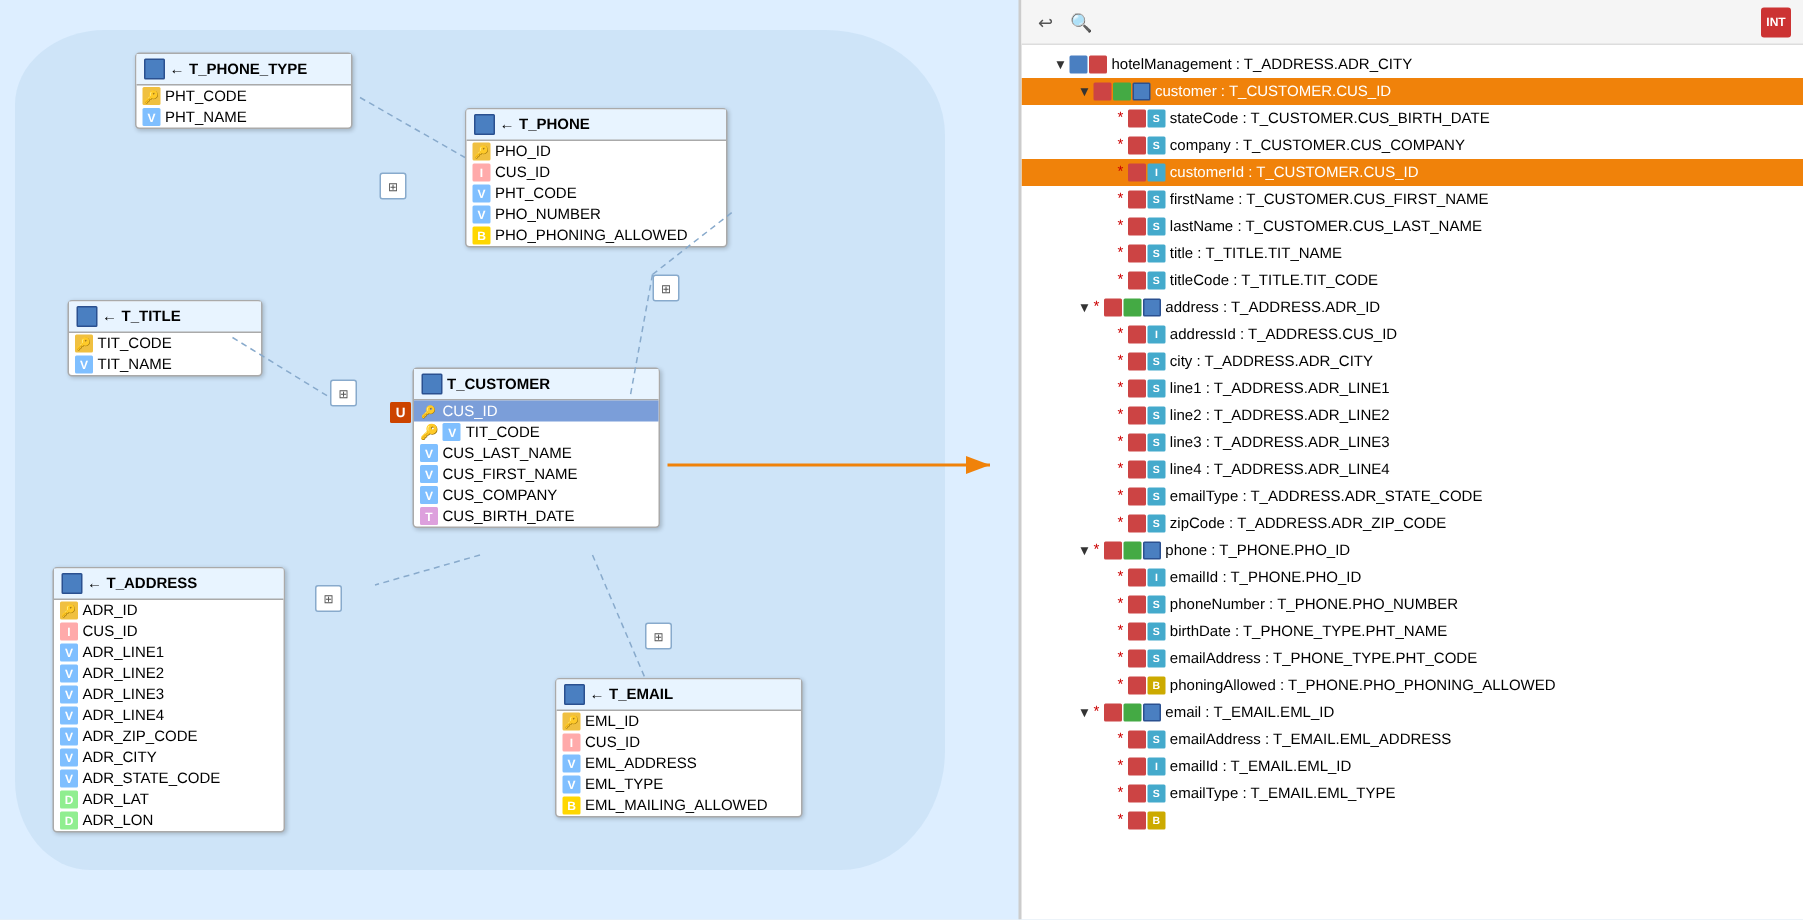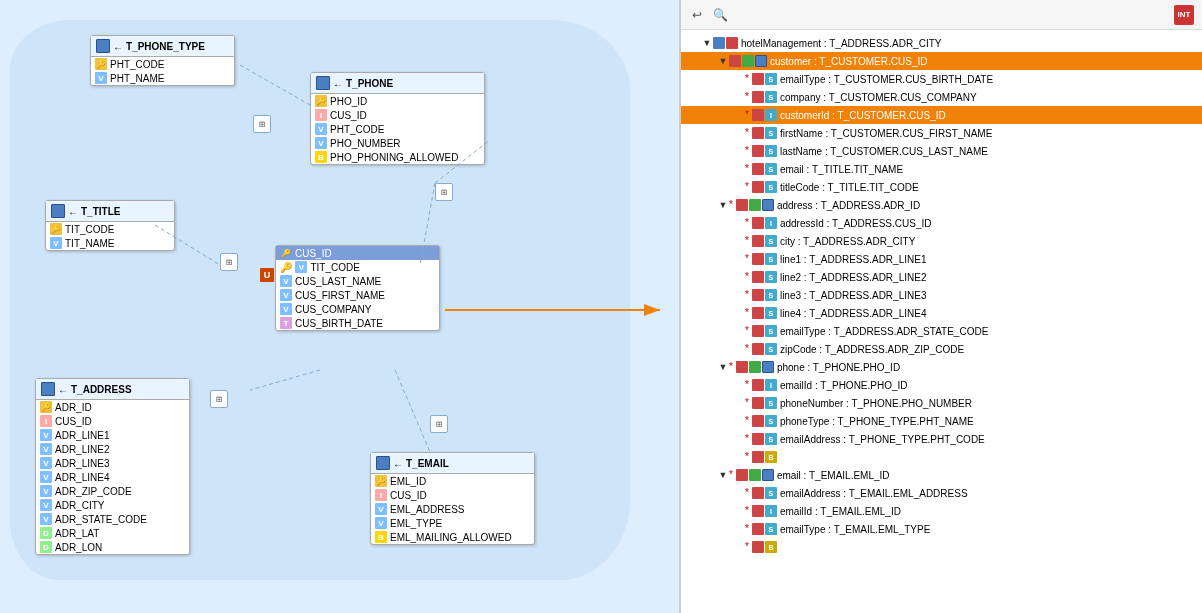--- a/index.html
+++ b/index.html
@@ -260,20 +260,24 @@
       <span class="col-icon pk">🔑</span>
       <span>TIT_CODE</span>
     </div>
     <div class="db-table-row">
       <span class="col-icon v">V</span>
       <span>TIT_NAME</span>
     </div>
   </div>
 
   <div class="db-table" style="left:275px;top:245px;min-width:165px;">
+    <div class="db-table-header">
+      <div class="table-icon"></div>
+      <span>T_CUSTOMER</span>
+    </div>
     <div class="db-table-row highlight">
       <span class="col-icon" style="background:#7b9ed9;color:white;">🔑</span>
       <span>CUS_ID</span>
     </div>
     <div class="db-table-row">
       <span class="key-icon">🔑</span>
       <span class="col-icon v">V</span>
       <span>TIT_CODE</span>
     </div>
     <div class="db-table-row">
@@ -438,21 +442,21 @@
     <div class="tree-item">
       <div class="tree-indent"></div>
       <div class="tree-indent"></div>
       <div class="tree-indent"></div>
       <div class="tree-arrow"></div>
       <div class="tree-icon-set">
         <span class="asterisk">*</span>
         <div class="ti ti-red"></div>
         <div class="ti ti-cyan">S</div>
       </div>
-      <span class="tree-text">emailType : T_CUSTOMER.CUS_BIRTH_DATE</span>
+      <span class="tree-text">stateCode : T_CUSTOMER.CUS_BIRTH_DATE</span>
     </div>
 
     <div class="tree-item">
       <div class="tree-indent"></div>
       <div class="tree-indent"></div>
       <div class="tree-indent"></div>
       <div class="tree-arrow"></div>
       <div class="tree-icon-set">
         <span class="asterisk">*</span>
         <div class="ti ti-red"></div>
@@ -503,21 +507,21 @@
     <div class="tree-item">
       <div class="tree-indent"></div>
       <div class="tree-indent"></div>
       <div class="tree-indent"></div>
       <div class="tree-arrow"></div>
       <div class="tree-icon-set">
         <span class="asterisk">*</span>
         <div class="ti ti-red"></div>
         <div class="ti ti-cyan">S</div>
       </div>
-      <span class="tree-text">email : T_TITLE.TIT_NAME</span>
+      <span class="tree-text">title : T_TITLE.TIT_NAME</span>
     </div>
 
     <div class="tree-item">
       <div class="tree-indent"></div>
       <div class="tree-indent"></div>
       <div class="tree-indent"></div>
       <div class="tree-arrow"></div>
       <div class="tree-icon-set">
         <span class="asterisk">*</span>
         <div class="ti ti-red"></div>
@@ -685,21 +689,21 @@
     <div class="tree-item">
       <div class="tree-indent"></div>
       <div class="tree-indent"></div>
       <div class="tree-indent"></div>
       <div class="tree-arrow"></div>
       <div class="tree-icon-set">
         <span class="asterisk">*</span>
         <div class="ti ti-red"></div>
         <div class="ti ti-cyan">S</div>
       </div>
-      <span class="tree-text">phoneType : T_PHONE_TYPE.PHT_NAME</span>
+      <span class="tree-text">birthDate : T_PHONE_TYPE.PHT_NAME</span>
     </div>
 
     <div class="tree-item">
       <div class="tree-indent"></div>
       <div class="tree-indent"></div>
       <div class="tree-indent"></div>
       <div class="tree-arrow"></div>
       <div class="tree-icon-set">
         <span class="asterisk">*</span>
         <div class="ti ti-red"></div>
@@ -711,20 +715,21 @@
     <div class="tree-item">
       <div class="tree-indent"></div>
       <div class="tree-indent"></div>
       <div class="tree-indent"></div>
       <div class="tree-arrow"></div>
       <div class="tree-icon-set">
         <span class="asterisk">*</span>
         <div class="ti ti-red"></div>
         <div class="ti ti-cyan" style="background:#ccaa00;">B</div>
       </div>
+      <span class="tree-text">phoningAllowed : T_PHONE.PHO_PHONING_ALLOWED</span>
     </div>
 
     <div class="tree-item">
       <div class="tree-indent"></div>
       <div class="tree-indent"></div>
       <div class="tree-arrow open">▼</div>
       <div class="tree-icon-set">
         <span class="asterisk">*</span>
         <div class="ti ti-red"></div>
         <div class="ti ti-grn"></div>

